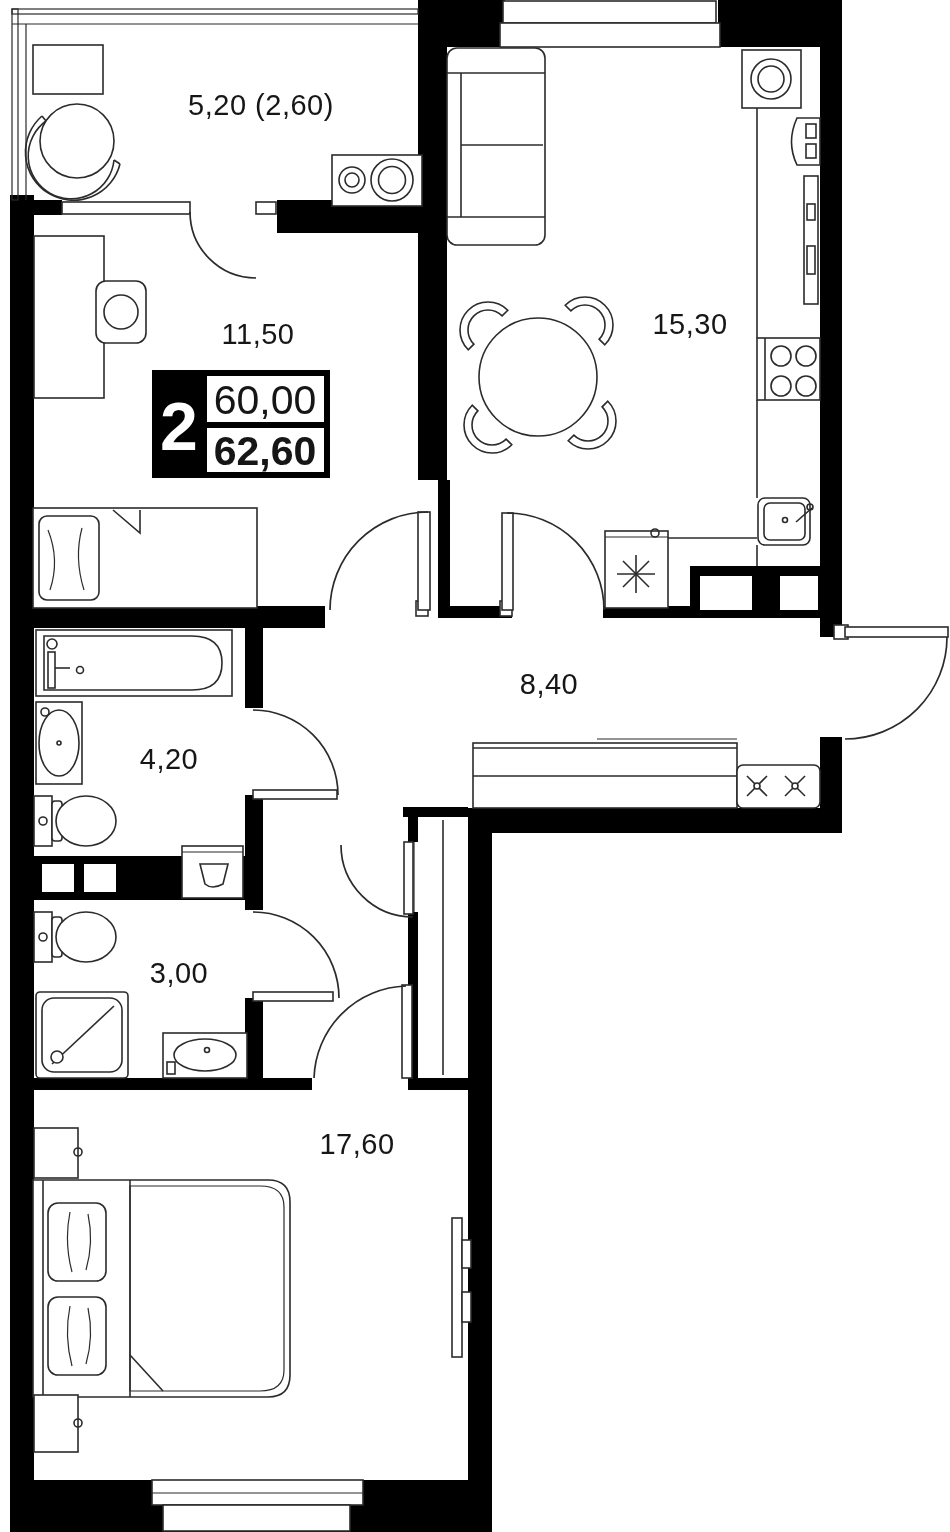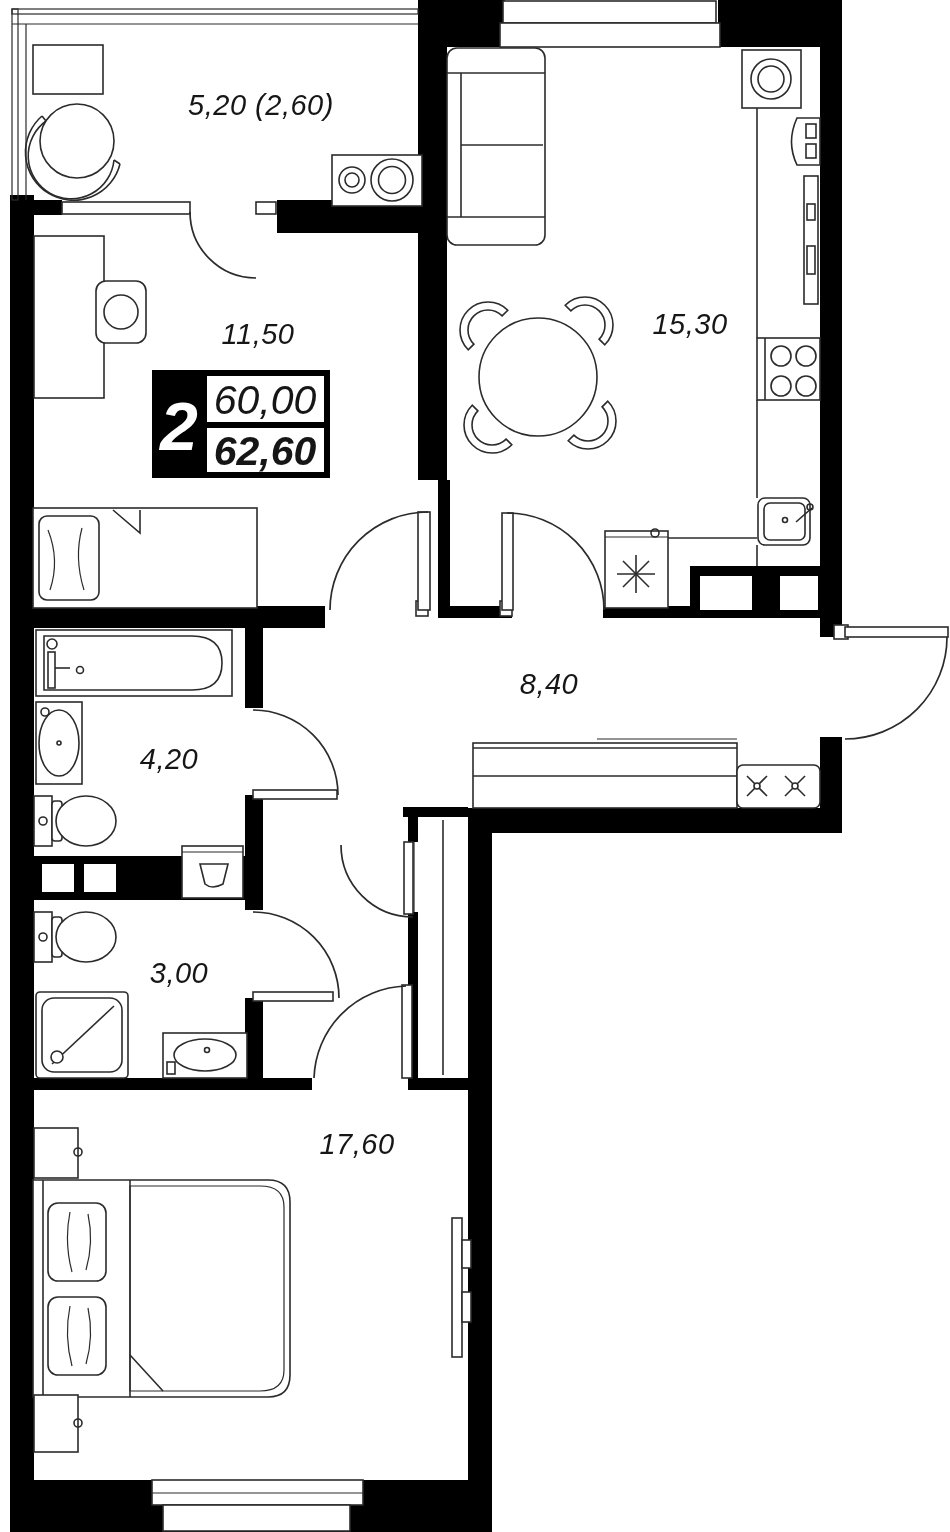--- a/index.html
+++ b/index.html
@@ -1,17 +1,17 @@
 <!DOCTYPE html>
 <html><head>
 <meta charset="utf-8">
 <style>
   html,body{margin:0;padding:0;background:#ffffff;}
   body{font-family:"Liberation Sans", sans-serif;}
-  .stage{position:relative;width:950px;height:1532px;background:#fff;overflow:hidden;font-style:italic;}
+  .stage{position:relative;width:950px;height:1532px;background:#fff;overflow:hidden;}
   svg{position:absolute;left:0;top:0;display:block;}
   .ln{fill:none;stroke:#2b2b2b;stroke-width:1.6;}
   .fw{fill:#ffffff;stroke:#2b2b2b;stroke-width:1.6;}
   .fwn{fill:#ffffff;}
   .arc{fill:none;stroke:#2b2b2b;stroke-width:1.7;}
   .thin{fill:none;stroke:#2b2b2b;stroke-width:1.2;}
   .room-label{font-size:29px;letter-spacing:.5px;}
   .badge-num{font-size:41px;}
 </style>
 </head>

